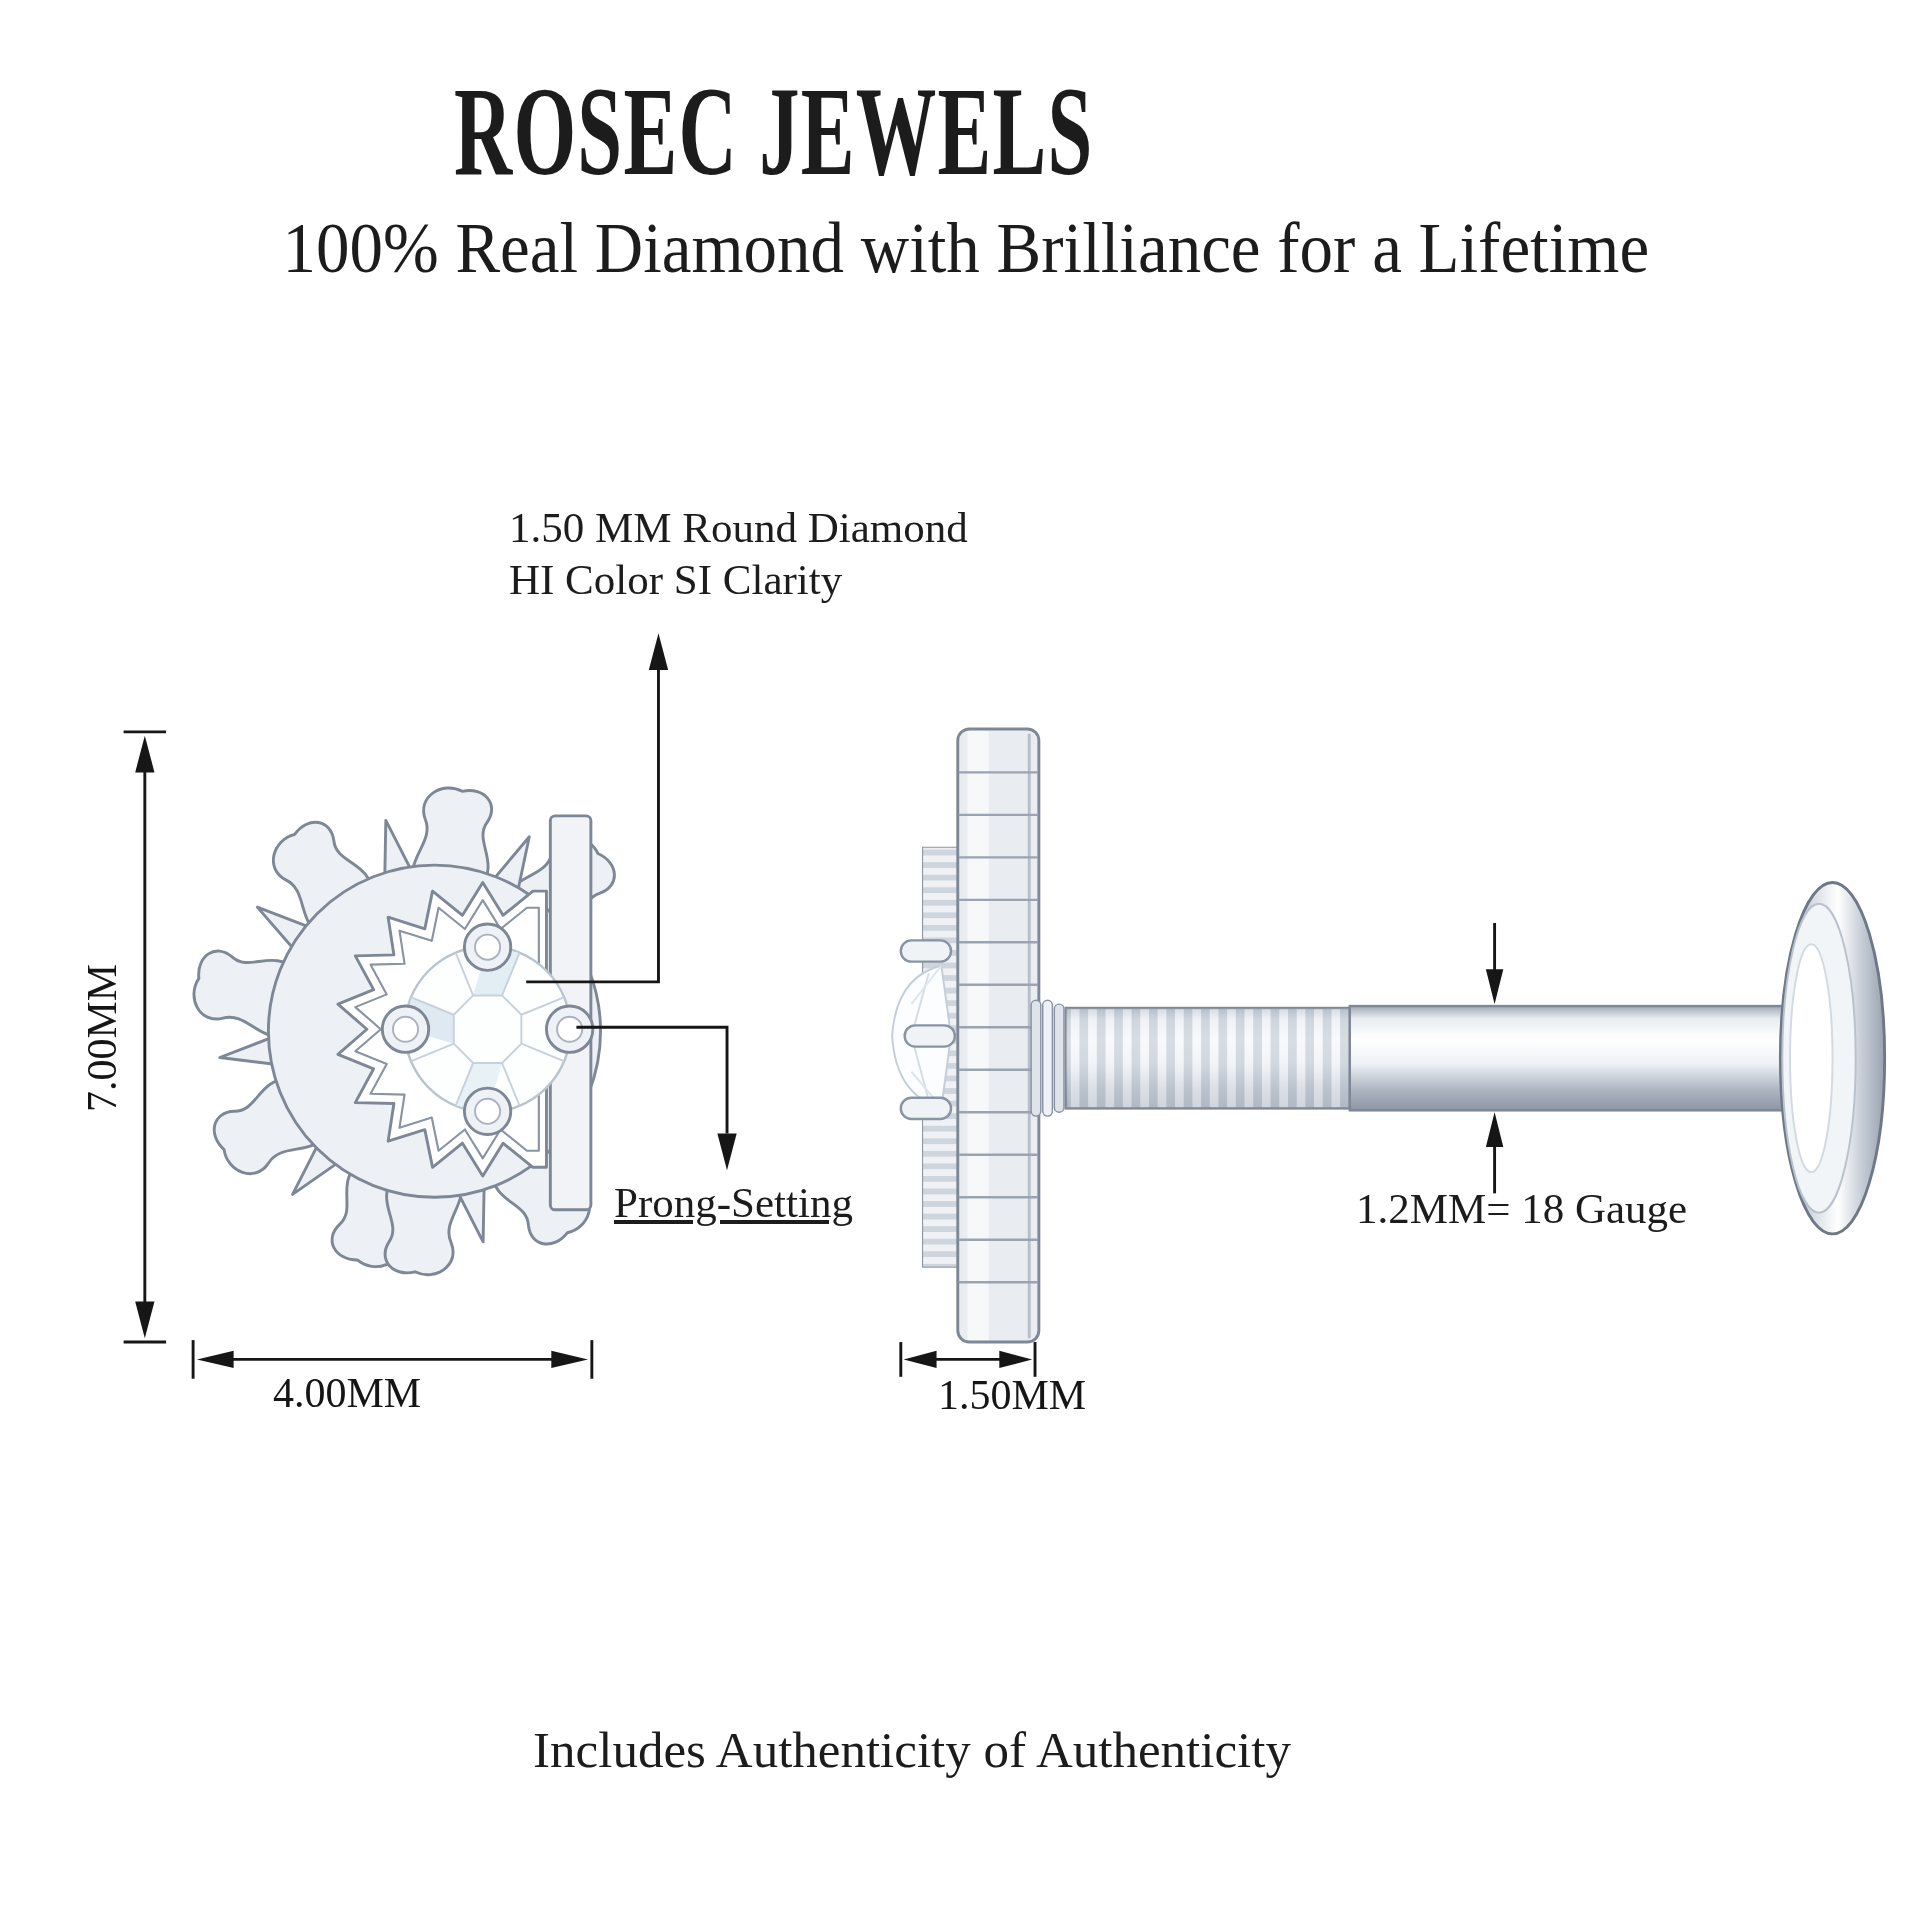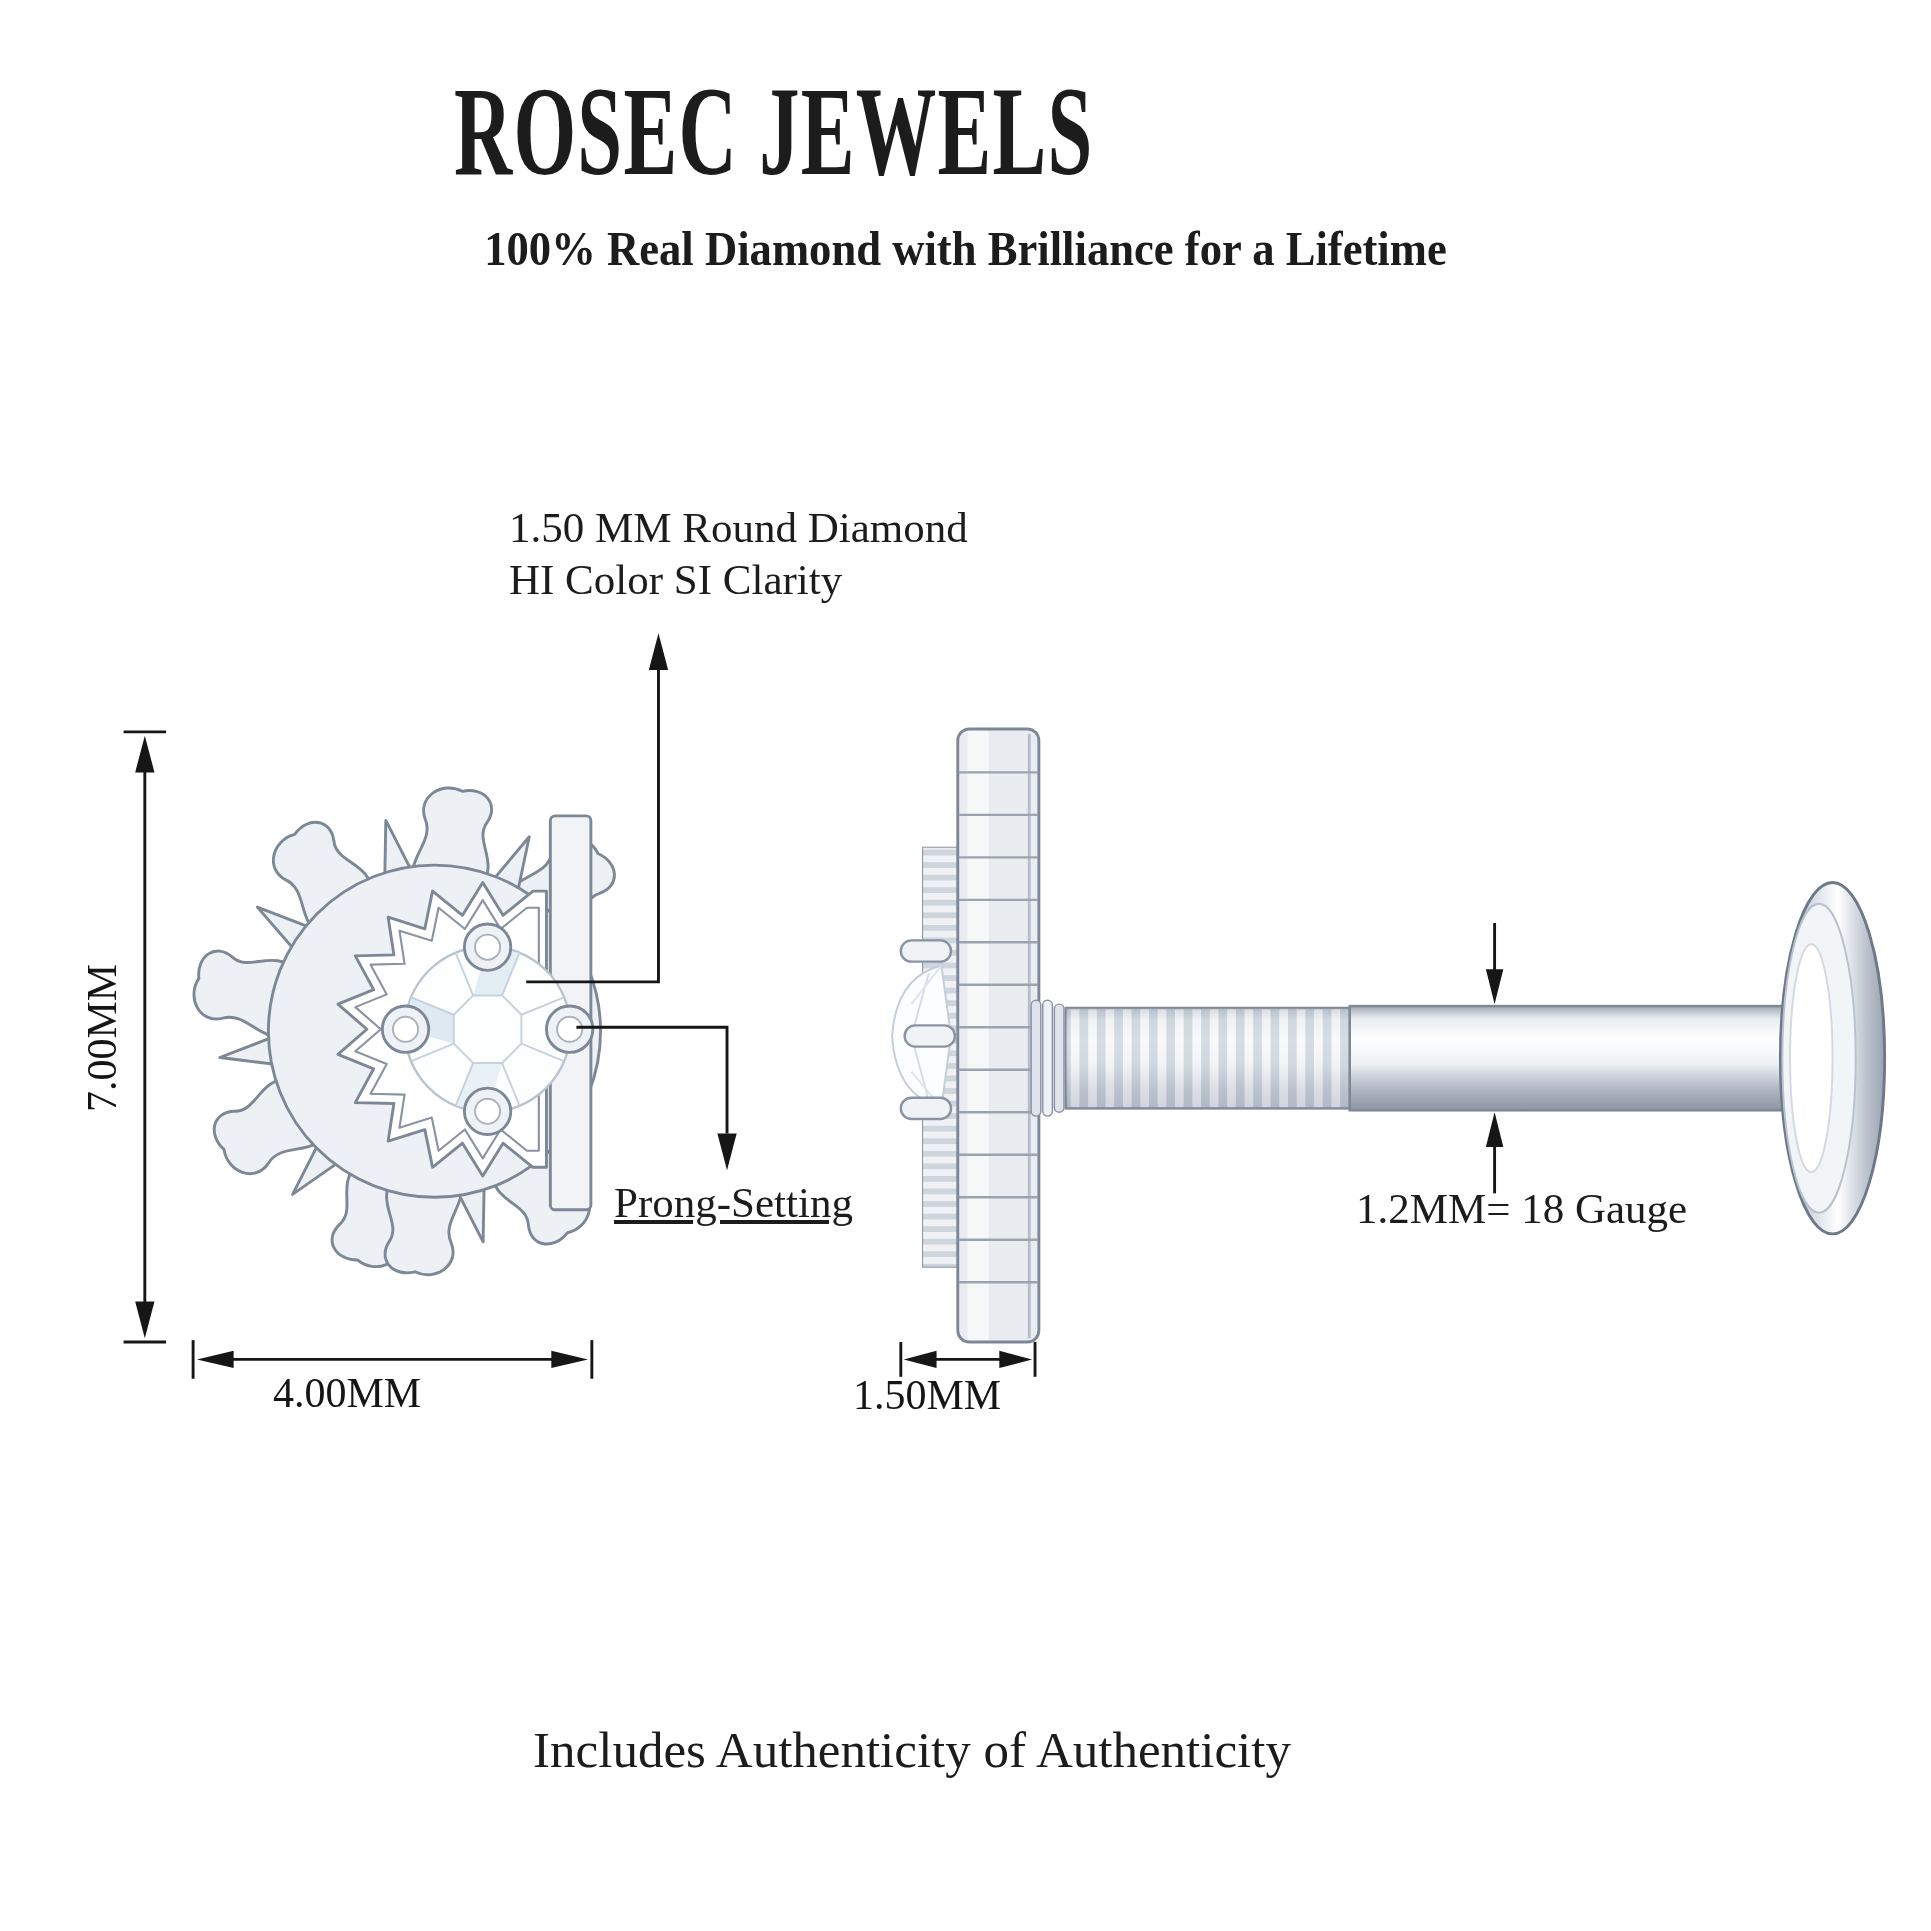--- a/index.html
+++ b/index.html
@@ -7,28 +7,28 @@
     position:relative;width:1931px;height:1931px;overflow:hidden;
     background:var(--background,#ffffff);
     color:var(--text,#1c1c1c);
     font-family:"Liberation Serif","DejaVu Serif",serif;
   }
   .abs{position:absolute;}
   .title{left:0;top:64px;width:1547px;text-align:center;
          font-size:126px;font-weight:700;letter-spacing:1.9px;line-height:135px;white-space:nowrap;}
   .title>span{display:inline-block;transform:scaleX(.64);transform-origin:center;}
   .subtitle{left:0;top:210px;width:1931px;text-align:center;
-            font-size:48px;font-weight:700;line-height:77px;white-space:nowrap;}
+            font-size:72px;font-weight:400;line-height:77px;white-space:nowrap;}
   .subtitle>span{display:inline-block;transform:scaleX(.93);transform-origin:center;}
   .diamond-note{left:480px;top:502px;font-size:43px;line-height:52px;margin-left:29px;}
   .prong-label{left:614px;top:1178px;font-size:43px;text-decoration:underline;}
   .gauge-label{left:1356px;top:1184px;font-size:43px;}
   .dim-label{font-size:42px;color:#151515;}
   .dim-w{left:273px;top:1369px;width:290px;text-align:left;}
-  .dim-t{left:782px;top:1371px;width:290px;text-align:center;}
+  .dim-t{left:867px;top:1371px;width:290px;text-align:center;}
   .dim-h{left:-43px;top:1014px;width:290px;height:48px;text-align:center;
          transform:rotate(-90deg);transform-origin:center;}
   .footer-note{left:526px;top:1721px;width:772px;text-align:center;font-size:51px;white-space:nowrap;}
   svg{position:absolute;left:0;top:0;}
 </style>
 </head>
 <body>
 
 <div class="canvas">
 

